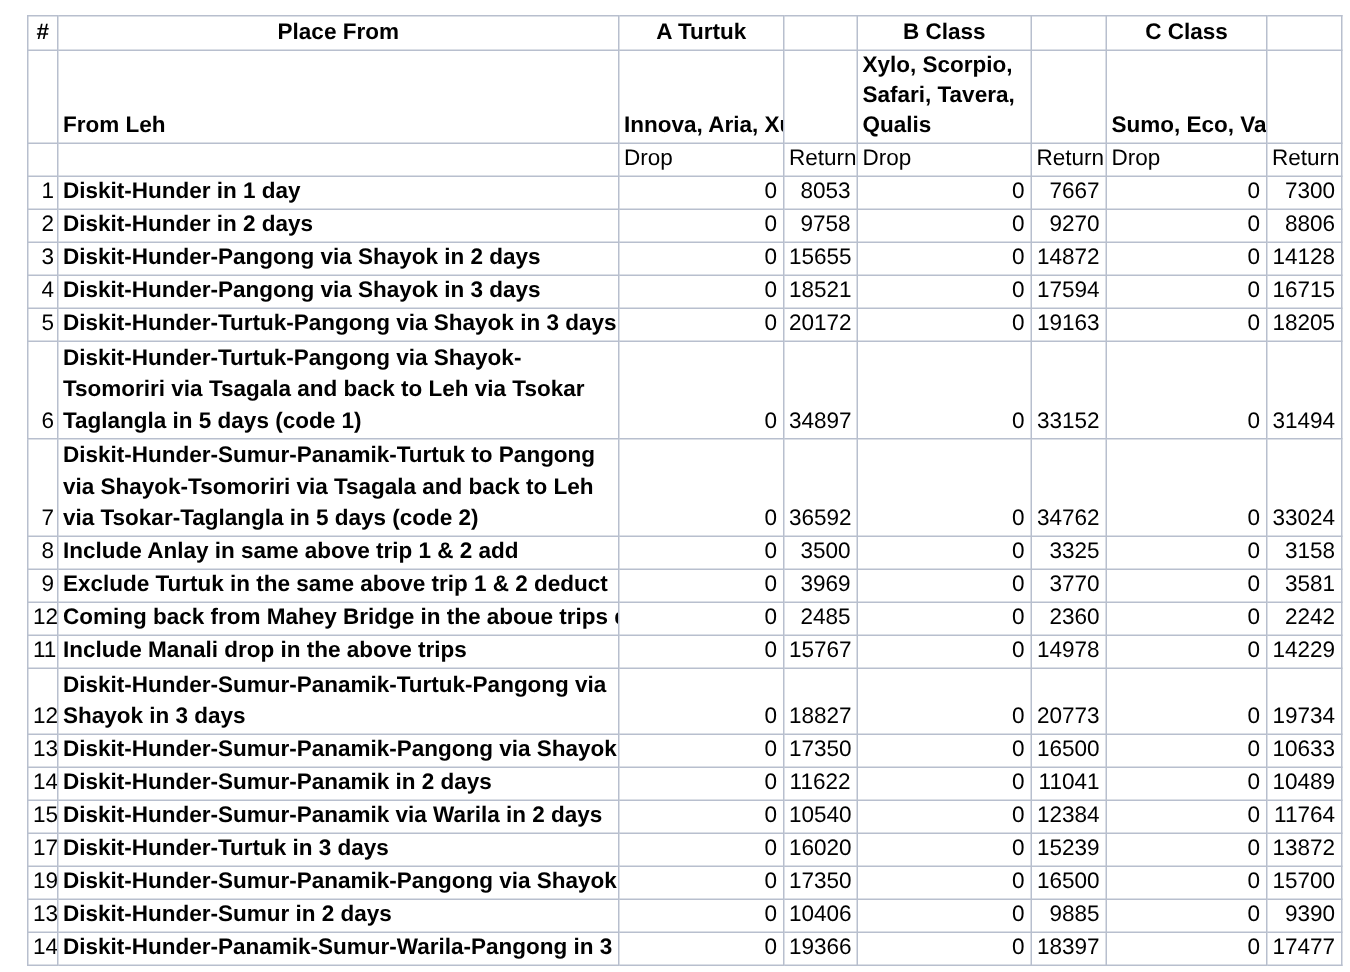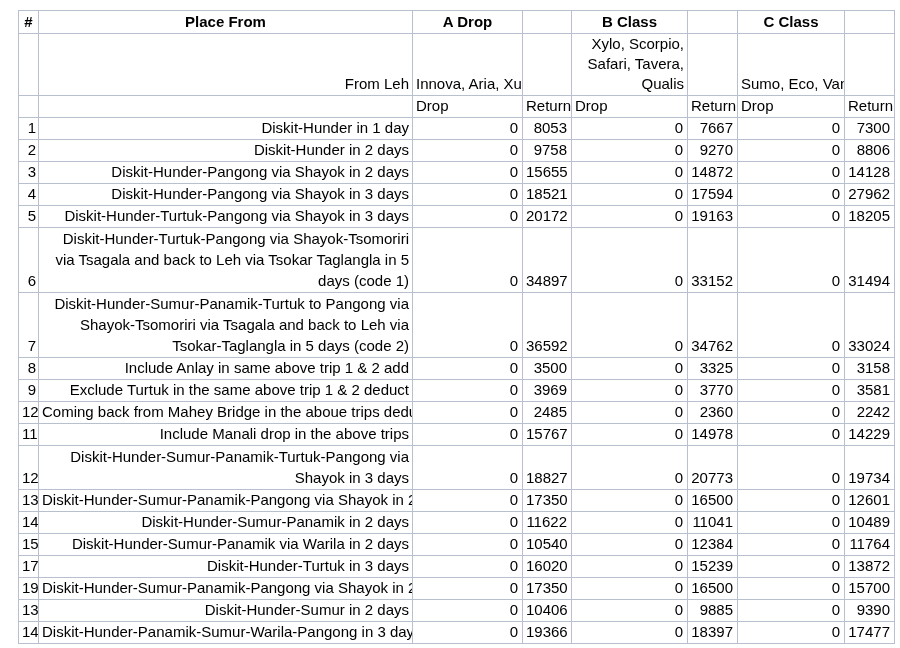--- a/index.html
+++ b/index.html
@@ -28,21 +28,21 @@
     padding:0 3px 1px 3px;
     overflow:hidden;
     white-space:nowrap;
     height:20px;
     line-height:20px;
   }
   th{font-weight:bold;text-align:center;}
   tr.row-head1 th{height:21px;}
   tr.row-head2 td{height:60px;}
   td.vehicles-wrap{white-space:normal;line-height:20px;}
-  td.place{text-align:right;}
+  td.place{text-align:left;font-weight:bold;}
   tr.wrap td.place{white-space:normal;line-height:21px;}
   td.rownum{text-align:right;padding-right:2px;}
   td.numcell{text-align:right;padding-right:4px;}
   td.droplabel{text-align:left;margin-left:33px;}
 </style>
 </head>
 <body>
 
 <div class="sheet">
   <table>
@@ -53,21 +53,21 @@
         <col class="c-aret">
       <col class="c-bdrop">
         <col class="c-bret">
       <col class="c-cdrop">
         <col class="c-cret">
     </colgroup>
     <thead>
       <tr class="row-head1">
         <th>#</th>
         <th>Place From</th>
-        <th>A Drop</th>
+        <th>A Turtuk</th>
         <th></th>
         <th>B Class</th>
         <th></th>
         <th>C Class</th>
         <th></th>
       </tr>
       <tr class="row-head2">
         <td></td>
         <td class="place">From Leh</td>
         <td class="place">Innova, Aria, Xuv</td>
@@ -120,21 +120,21 @@
           <td class="numcell">14128</td>
         </tr>
         <tr>
           <td class="rownum">4</td>
           <td class="place">Diskit-Hunder-Pangong via Shayok in 3 days</td>
           <td class="numcell">0</td>
           <td class="numcell">18521</td>
           <td class="numcell">0</td>
           <td class="numcell">17594</td>
           <td class="numcell">0</td>
-          <td class="numcell">27962</td>
+          <td class="numcell">16715</td>
         </tr>
         <tr>
           <td class="rownum">5</td>
           <td class="place">Diskit-Hunder-Turtuk-Pangong via Shayok in 3 days</td>
           <td class="numcell">0</td>
           <td class="numcell">20172</td>
           <td class="numcell">0</td>
           <td class="numcell">19163</td>
           <td class="numcell">0</td>
           <td class="numcell">18205</td>
@@ -210,21 +210,21 @@
           <td class="numcell">19734</td>
         </tr>
         <tr>
           <td class="rownum">13</td>
           <td class="place">Diskit-Hunder-Sumur-Panamik-Pangong via Shayok in 2 days</td>
           <td class="numcell">0</td>
           <td class="numcell">17350</td>
           <td class="numcell">0</td>
           <td class="numcell">16500</td>
           <td class="numcell">0</td>
-          <td class="numcell">12601</td>
+          <td class="numcell">10633</td>
         </tr>
         <tr>
           <td class="rownum">14</td>
           <td class="place">Diskit-Hunder-Sumur-Panamik in 2 days</td>
           <td class="numcell">0</td>
           <td class="numcell">11622</td>
           <td class="numcell">0</td>
           <td class="numcell">11041</td>
           <td class="numcell">0</td>
           <td class="numcell">10489</td>

